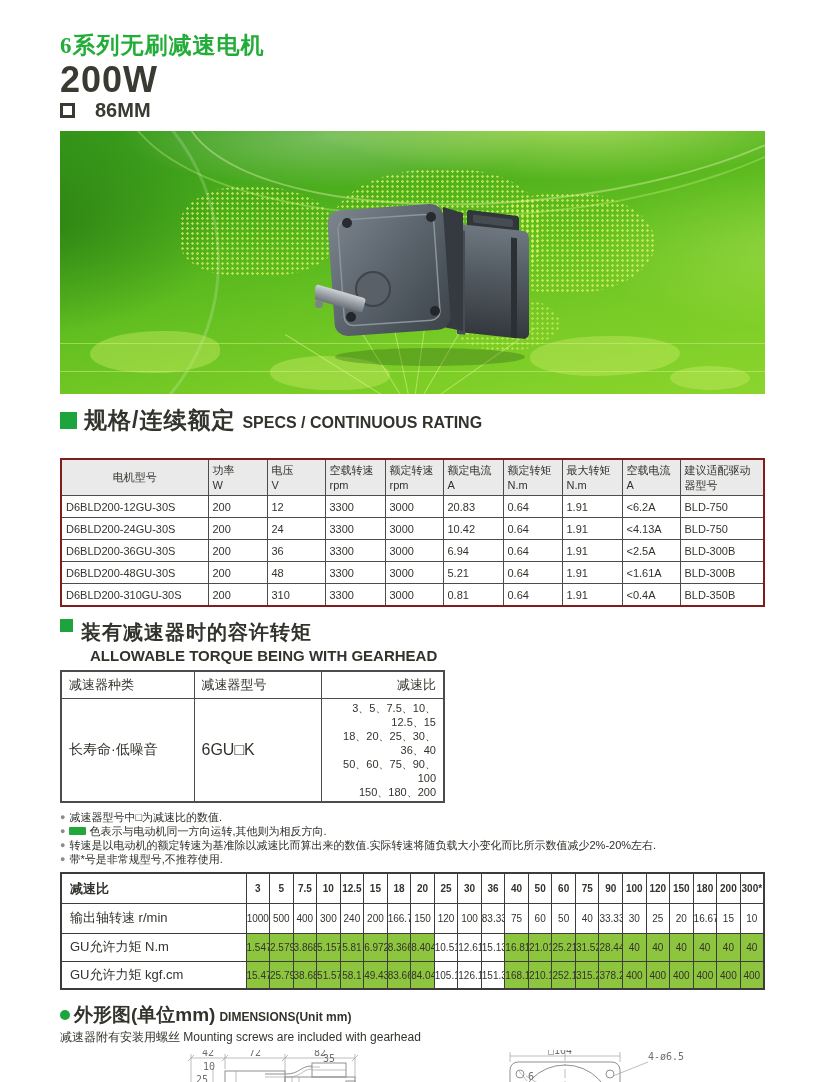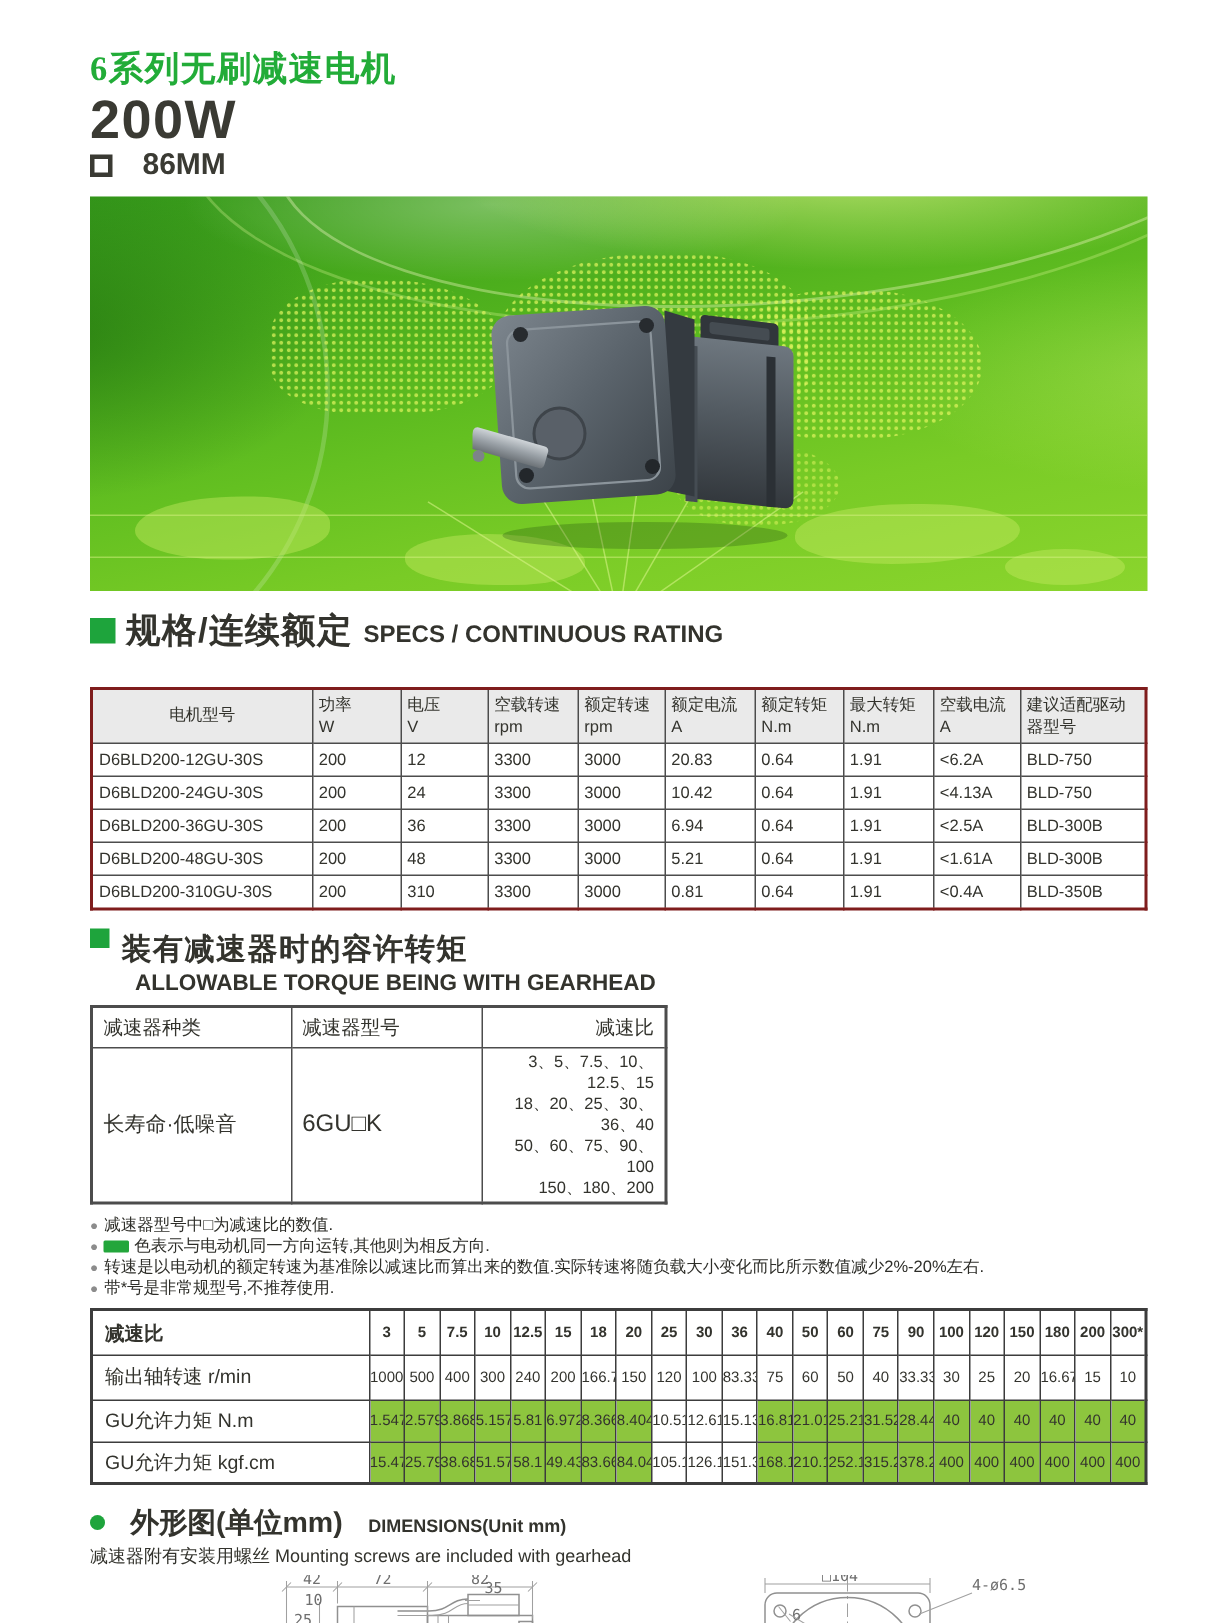--- a/index.html
+++ b/index.html
@@ -78,21 +78,21 @@
   
   .torque-table { width:705px; margin-top:6px; border:2px solid #3c3c3c; table-layout:fixed; }
   .torque-table td { border:1px solid #3c3c3c; text-align:center; font-size:10px; padding:0; overflow:hidden; }
   .torque-table td.lbl { text-align:left; font-size:13px; padding-left:8px; background:#fff; }
   .torque-table tr.r-ratio td { height:30px; font-weight:bold; }
   .torque-table tr.r-speed td { height:30px; }
   .torque-table tr.r-nm td, .torque-table tr.r-kg td { height:28px; }
   .torque-table td.g { background:#8dc53e; }
 
   
-  .dims-h { display:flex; align-items:baseline; gap:17px; margin-top:12px; }
+  .dims-h { display:flex; align-items:baseline; gap:4px; margin-top:12px; }
   .green-dot { width:10px; height:10px; border-radius:50%; background:#1ea43c; align-self:center; }
   .dims-cn { font-size:19px; font-weight:bold; color:#33332d; }
   .dims-en { font-size:12px; font-weight:bold; color:#33332d; }
   .dims-sub { font-size:12px; color:#33332d; margin-top:1px; }
   .dims-sub .en { font-size:12px; }
   .drawings { width:705px; height:120px; margin-top:4px; }
   .drawings text { font-family:"DejaVu Sans Mono", monospace; fill:#6f6f6f; }
   .drawings .ln { stroke:#909090; stroke-width:1; fill:none; }
   .drawings .thin { stroke:#a0a0a0; stroke-width:0.7; fill:none; }
 </style>

